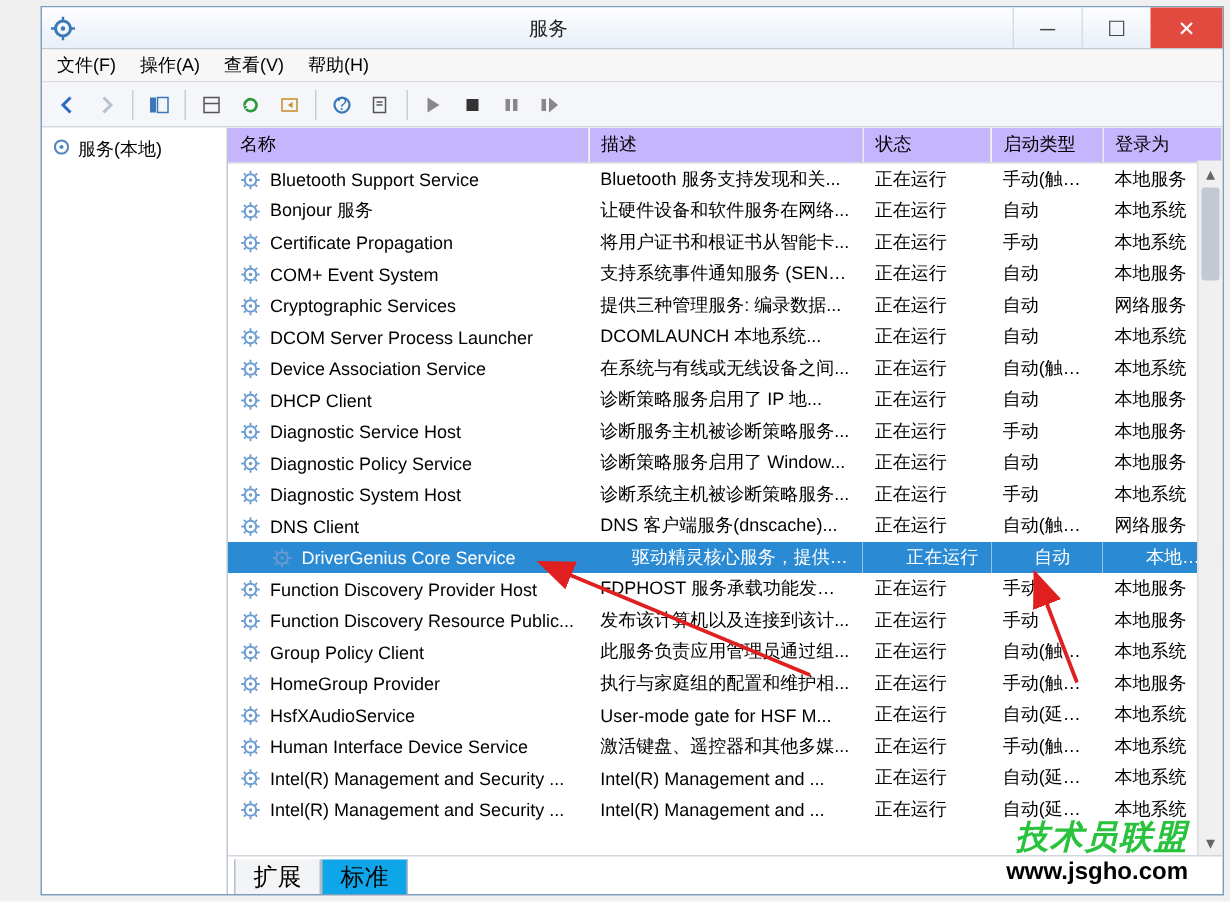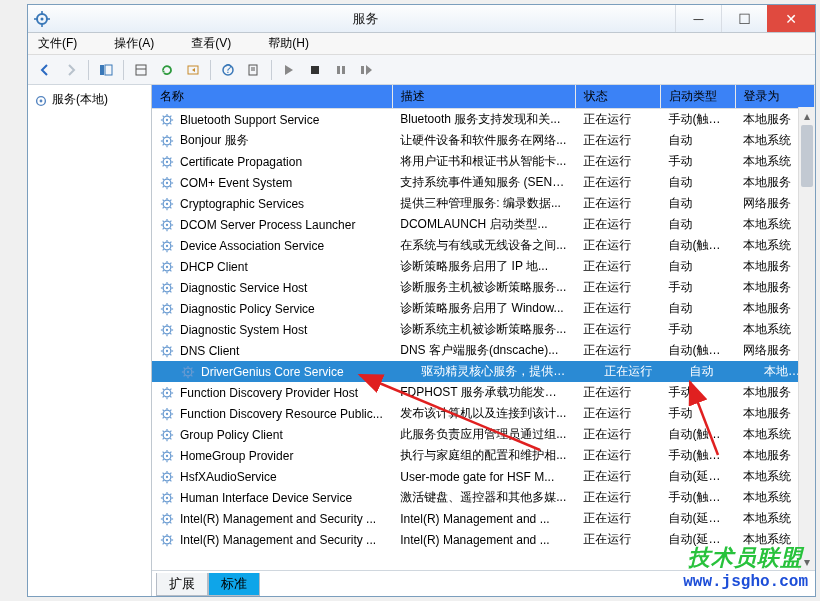--- a/index.html
+++ b/index.html
@@ -4,51 +4,51 @@
 <style>
 *{box-sizing:border-box;margin:0;padding:0;font-family:"Microsoft YaHei","Segoe UI",Tahoma,sans-serif;font-size:12px;}
 body{background:#f0f0f0;width:820px;height:601px;overflow:hidden;position:relative;}
 .window{position:absolute;left:4px;top:4px;right:4px;bottom:4px;background:#fff;border:1px solid #7b9ebd;display:flex;flex-direction:column;margin-left:23px;}
 .titlebar{height:28px;background:linear-gradient(#fdfdfe,#e8f0f8);display:flex;align-items:center;border-bottom:1px solid #c0c8d0;}
 .tb-icon{width:16px;height:16px;margin:0 6px;}
 .tb-title{flex:1;text-align:center;font-size:13px;color:#222;}
 .tb-btns{display:flex;height:100%;}
 .tb-btn{width:46px;display:flex;align-items:center;justify-content:center;border-left:1px solid #d8dde4;color:#444;font-size:14px;}
 .tb-close{background:#e04a3f;color:#fff;border-left:none;width:48px;}
-.menubar{height:22px;display:flex;align-items:center;padding:0 2px;background:#f7f7f7;border-bottom:1px solid #dcdcdc;gap:21px;}
+.menubar{height:22px;display:flex;align-items:center;padding:0 2px;background:#f7f7f7;border-bottom:1px solid #dcdcdc;}
 .menu-item{padding:2px 8px;color:#000;}
 .toolbar{height:30px;display:flex;align-items:center;padding:0 4px;background:#f4f6f9;border-bottom:1px solid #d0d7de;}
 .tool-btn{width:24px;height:24px;display:flex;align-items:center;justify-content:center;margin:0 1px;border:1px solid transparent;border-radius:2px;}
 .tool-sep{width:1px;height:20px;background:#c8ced6;margin:0 4px;}
 .body-area{flex:1;display:flex;overflow:hidden;}
 .tree-pane{width:124px;background:#fff;border-right:1px solid #c0c8d0;padding:4px 2px;}
-.tree-node{display:flex;align-items:flex-end;padding:2px 4px;}
+.tree-node{display:flex;align-items:flex-start;padding:2px 4px;}
 .tree-node .g{margin-right:4px;}
 .list-wrap{flex:1;display:flex;flex-direction:column;overflow:hidden;position:relative;}
 .list-grid{flex:1;overflow:hidden;background:#fff;}
 table{border-collapse:collapse;width:100%;}
-th{text-align:left;font-weight:normal;padding:3px 8px;background:#3b82f6;border-bottom:1px solid #d8dde4;border-right:1px solid #e8e8e8;position:sticky;top:0;}
+th{text-align:left;font-weight:normal;padding:3px 8px;background:#c4b5fd;border-bottom:1px solid #d8dde4;border-right:1px solid #e8e8e8;position:sticky;top:0;}
 td{padding:2px 8px;white-space:nowrap;overflow:hidden;text-overflow:ellipsis;max-width:0;}
 tr{height:21px;}
 tr.sel td{background:#2a8ad4;color:#fff;padding-left:29px;}
 .svc{display:flex;align-items:center;gap:6px;}
 .gear{width:14px;height:14px;flex:none;}
 .tabs{height:26px;display:flex;align-items:flex-start;padding:2px 4px 0;border-top:1px solid #d0d7de;background:#fff;}
-.tab{padding:2px 12px;border:1px solid #b5bcc6;border-top:none;background:#fff;font-size:13px;}
+.tab{padding:2px 12px;border:1px solid #b5bcc6;border-top:none;background:#fff;font-size:16px;}
 .tab.act{background:#0ea5e9;}
 .tab:not(.act){background:#f2f4f6;}
 .scrollbar{position:absolute;right:0;top:22px;width:17px;bottom:26px;background:#f0f0f0;border-left:1px solid #dcdcdc;}
 .sb-track{position:absolute;left:2px;right:2px;top:18px;bottom:18px;}
 .sb-thumb{position:absolute;left:0;right:0;top:0;height:62px;background:#c2c9d2;border-radius:2px;}
 .sb-btn{position:absolute;left:0;right:0;height:17px;display:flex;align-items:center;justify-content:center;color:#666;}
 .sb-up{top:0;} .sb-down{bottom:0;}
 .arrow-annot{position:absolute;pointer-events:none;}
-.watermark{position:absolute;right:12px;bottom:10px;text-align:center;pointer-events:none;}
+.watermark{position:absolute;right:28px;bottom:10px;text-align:right;pointer-events:none;}
 .wm1{color:#28c23c;font-size:22px;font-weight:bold;font-style:italic;letter-spacing:1px;}
-.wm2{color:#1d4ed8;font-size:16px;font-weight:bold;font-family:Liberation Mono, monospace;}
+.wm2{color:#000000;font-size:16px;font-weight:bold;}
 svg{display:block;}
 </style>
 </head>
 <body>
 
 <div class="window">
 
   <div class="titlebar">
     <span class="tb-icon">
       <svg viewBox="0 0 16 16">
@@ -336,21 +336,21 @@
                           <line x1="3" y1="3" x2="4.4" y2="4.4"></line>
                           <line x1="11.6" y1="11.6" x2="13" y2="13"></line>
                           <line x1="13" y1="3" x2="11.6" y2="4.4"></line>
                           <line x1="4.4" y1="11.6" x2="3" y2="13"></line>
                         </g>
                       </svg>
                     </span>
                     <span>DCOM Server Process Launcher</span>
                   </div>
                 </td>
-                <td>DCOMLAUNCH 启动类型...</td>
+                <td>DCOMLAUNCH 本地系统...</td>
                 <td>正在运行</td>
                 <td>自动</td>
                 <td>本地系统</td>
               </tr>
               <tr>
                 <td>
                   <div class="svc">
                     <span>
                       <svg class="gear" viewBox="0 0 16 16">
                         <circle cx="8" cy="8" r="4.4" fill="none" stroke="#6a9bd1" stroke-width="1.5"></circle>

